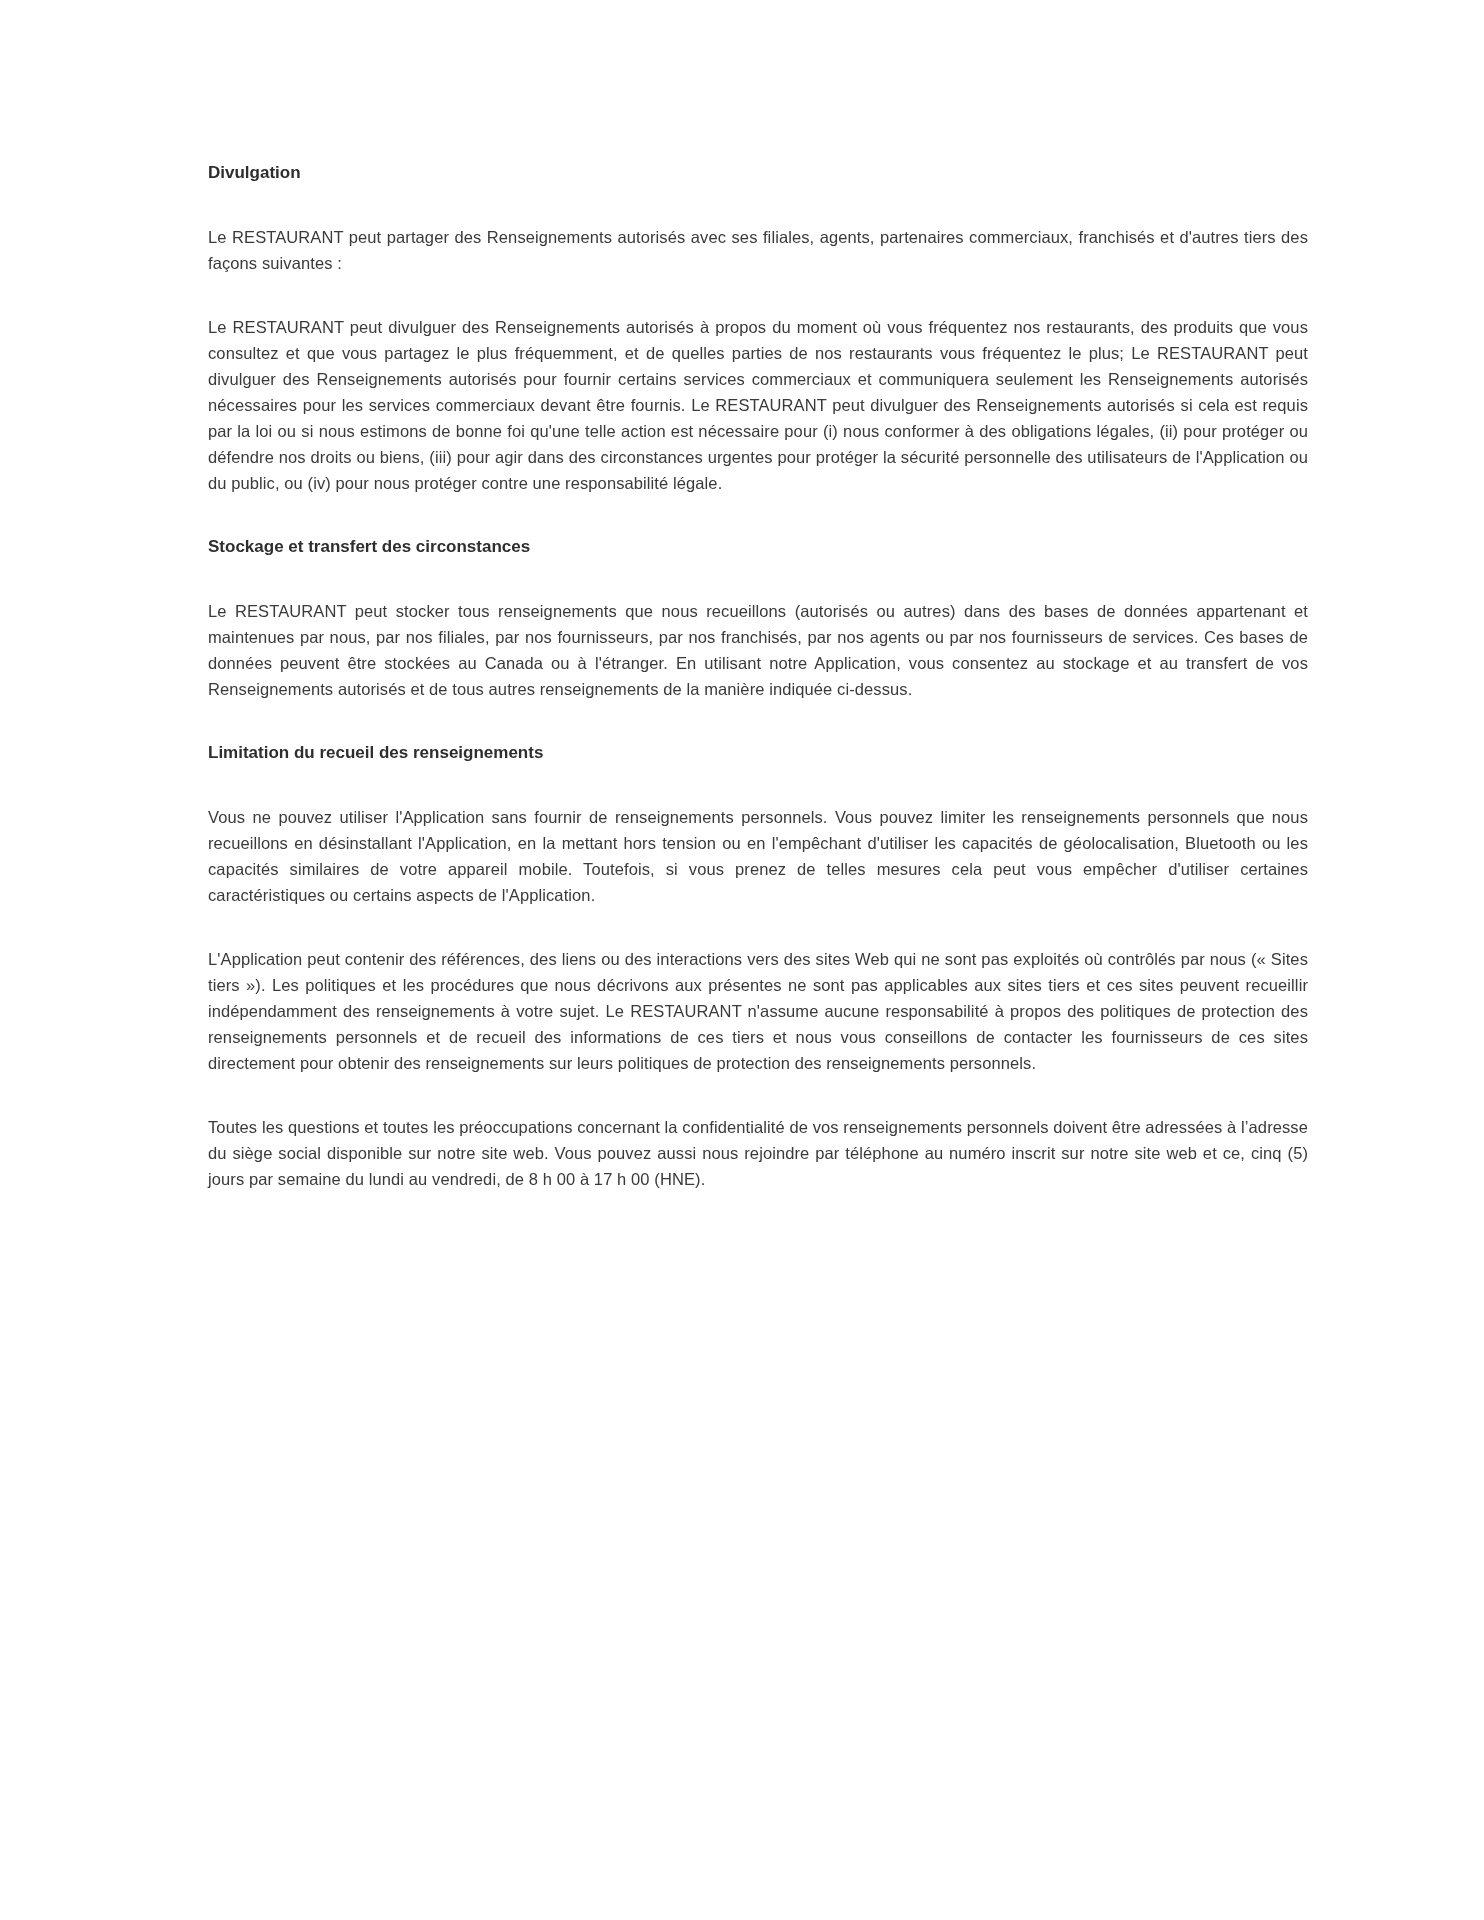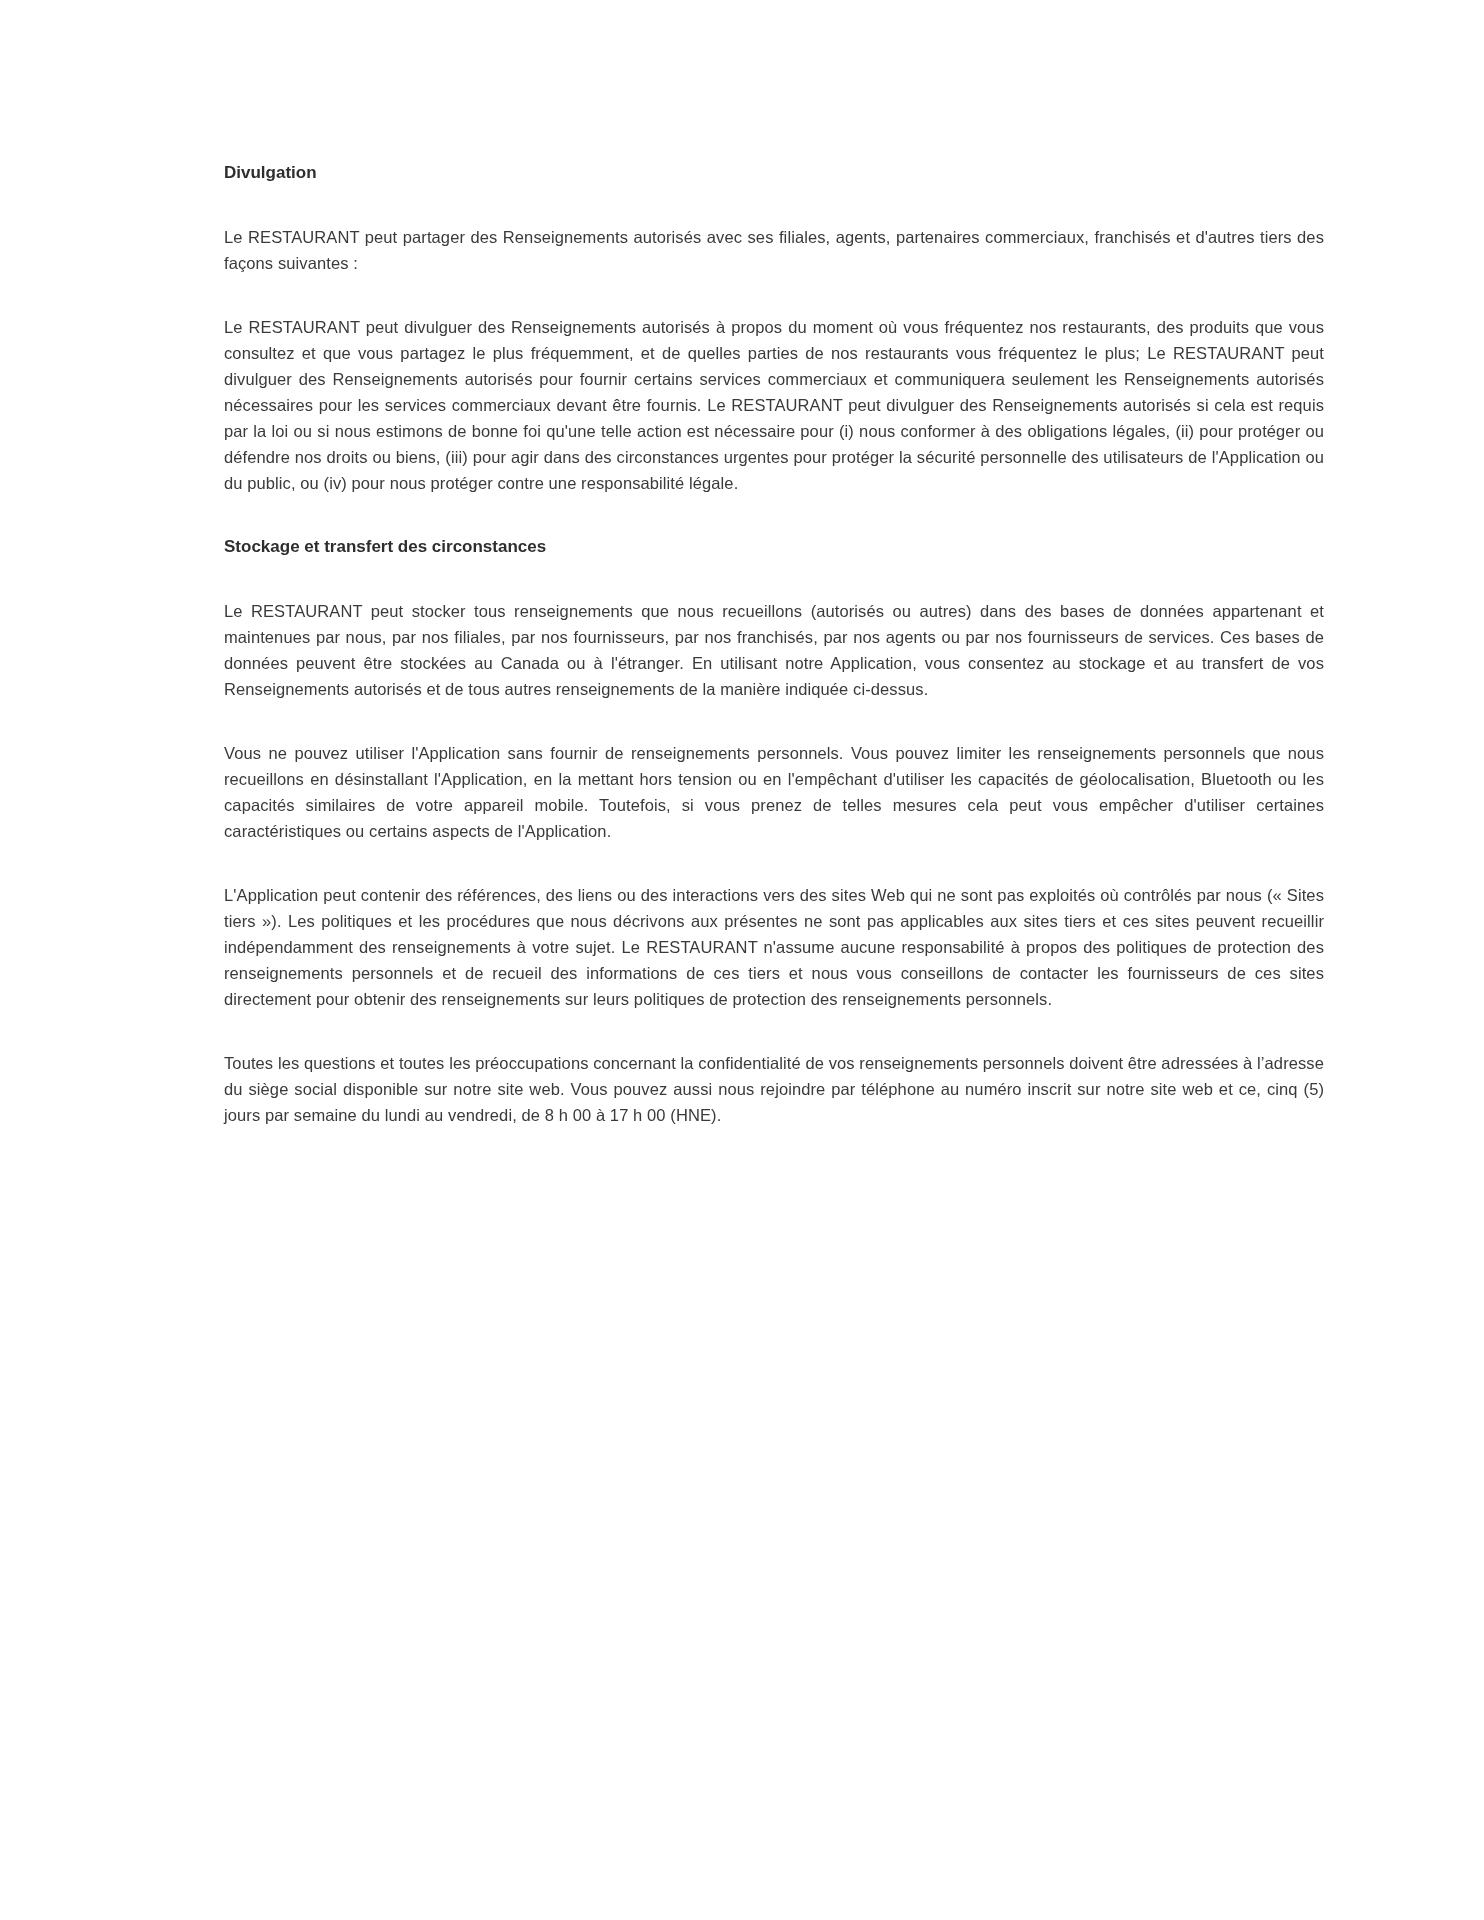--- a/index.html
+++ b/index.html
@@ -11,21 +11,21 @@
     width: 1484px;
     height: 1920px;
     font-family: "Liberation Sans", "DejaVu Sans", sans-serif;
     color: #333333;
     position: relative;
     overflow: hidden;
   }
   .doc {
     position: absolute;
     top: 160px;
-    left: 224px;
+    left: 208px;
     width: 1100px;
   }
   .doc p {
     font-size: 16.5px;
     line-height: 26px;
     margin: 8px 0 38px 0;
     text-align: justify;
     color: #3a3a3a;
     letter-spacing: 0.1px;
   }
@@ -43,19 +43,20 @@
 
 <div class="doc">
 
   <h2>Divulgation</h2>
   <p>Le RESTAURANT peut partager des Renseignements autorisés avec ses filiales, agents, partenaires commerciaux, franchisés et d'autres tiers des façons suivantes :</p>
   <p>Le RESTAURANT peut divulguer des Renseignements autorisés à propos du moment où vous fréquentez nos restaurants, des produits que vous consultez et que vous partagez le plus fréquemment, et de quelles parties de nos restaurants vous fréquentez le plus; Le RESTAURANT peut divulguer des Renseignements autorisés pour fournir certains services commerciaux et communiquera seulement les Renseignements autorisés nécessaires pour les services commerciaux devant être fournis. Le RESTAURANT peut divulguer des Renseignements autorisés si cela est requis par la loi ou si nous estimons de bonne foi qu'une telle action est nécessaire pour (i) nous conformer à des obligations légales, (ii) pour protéger ou défendre nos droits ou biens, (iii) pour agir dans des circonstances urgentes pour protéger la sécurité personnelle des utilisateurs de l'Application ou du public, ou (iv) pour nous protéger contre une responsabilité légale.</p>
 
   <h2>Stockage et transfert des circonstances</h2>
   <p>Le RESTAURANT peut stocker tous renseignements que nous recueillons (autorisés ou autres) dans des bases de données appartenant et maintenues par nous, par nos filiales, par nos fournisseurs, par nos franchisés, par nos agents ou par nos fournisseurs de services. Ces bases de données peuvent être stockées au Canada ou à l'étranger. En utilisant notre Application, vous consentez au stockage et au transfert de vos Renseignements autorisés et de tous autres renseignements de la manière indiquée ci-dessus.</p>
 
+  <h2>Limitation du recueil des renseignements</h2>
   <p>Vous ne pouvez utiliser l'Application sans fournir de renseignements personnels. Vous pouvez limiter les renseignements personnels que nous recueillons en désinstallant l'Application, en la mettant hors tension ou en l'empêchant d'utiliser les capacités de géolocalisation, Bluetooth ou les capacités similaires de votre appareil mobile. Toutefois, si vous prenez de telles mesures cela peut vous empêcher d'utiliser certaines caractéristiques ou certains aspects de l'Application.</p>
 
   <p>L'Application peut contenir des références, des liens ou des interactions vers des sites Web qui ne sont pas exploités où contrôlés par nous (« Sites tiers »). Les politiques et les procédures que nous décrivons aux présentes ne sont pas applicables aux sites tiers et ces sites peuvent recueillir indépendamment des renseignements à votre sujet. Le RESTAURANT n'assume aucune responsabilité à propos des politiques de protection des renseignements personnels et de recueil des informations de ces tiers et nous vous conseillons de contacter les fournisseurs de ces sites directement pour obtenir des renseignements sur leurs politiques de protection des renseignements personnels.</p>
 
   <p>Toutes les questions et toutes les préoccupations concernant la confidentialité de vos renseignements personnels doivent être adressées à l’adresse du siège social disponible sur notre site web. Vous pouvez aussi nous rejoindre par téléphone au numéro inscrit sur notre site web et ce, cinq (5) jours par semaine du lundi au vendredi, de 8 h 00 à 17 h 00 (HNE).</p>
 
 </div>
 
 </body></html>

